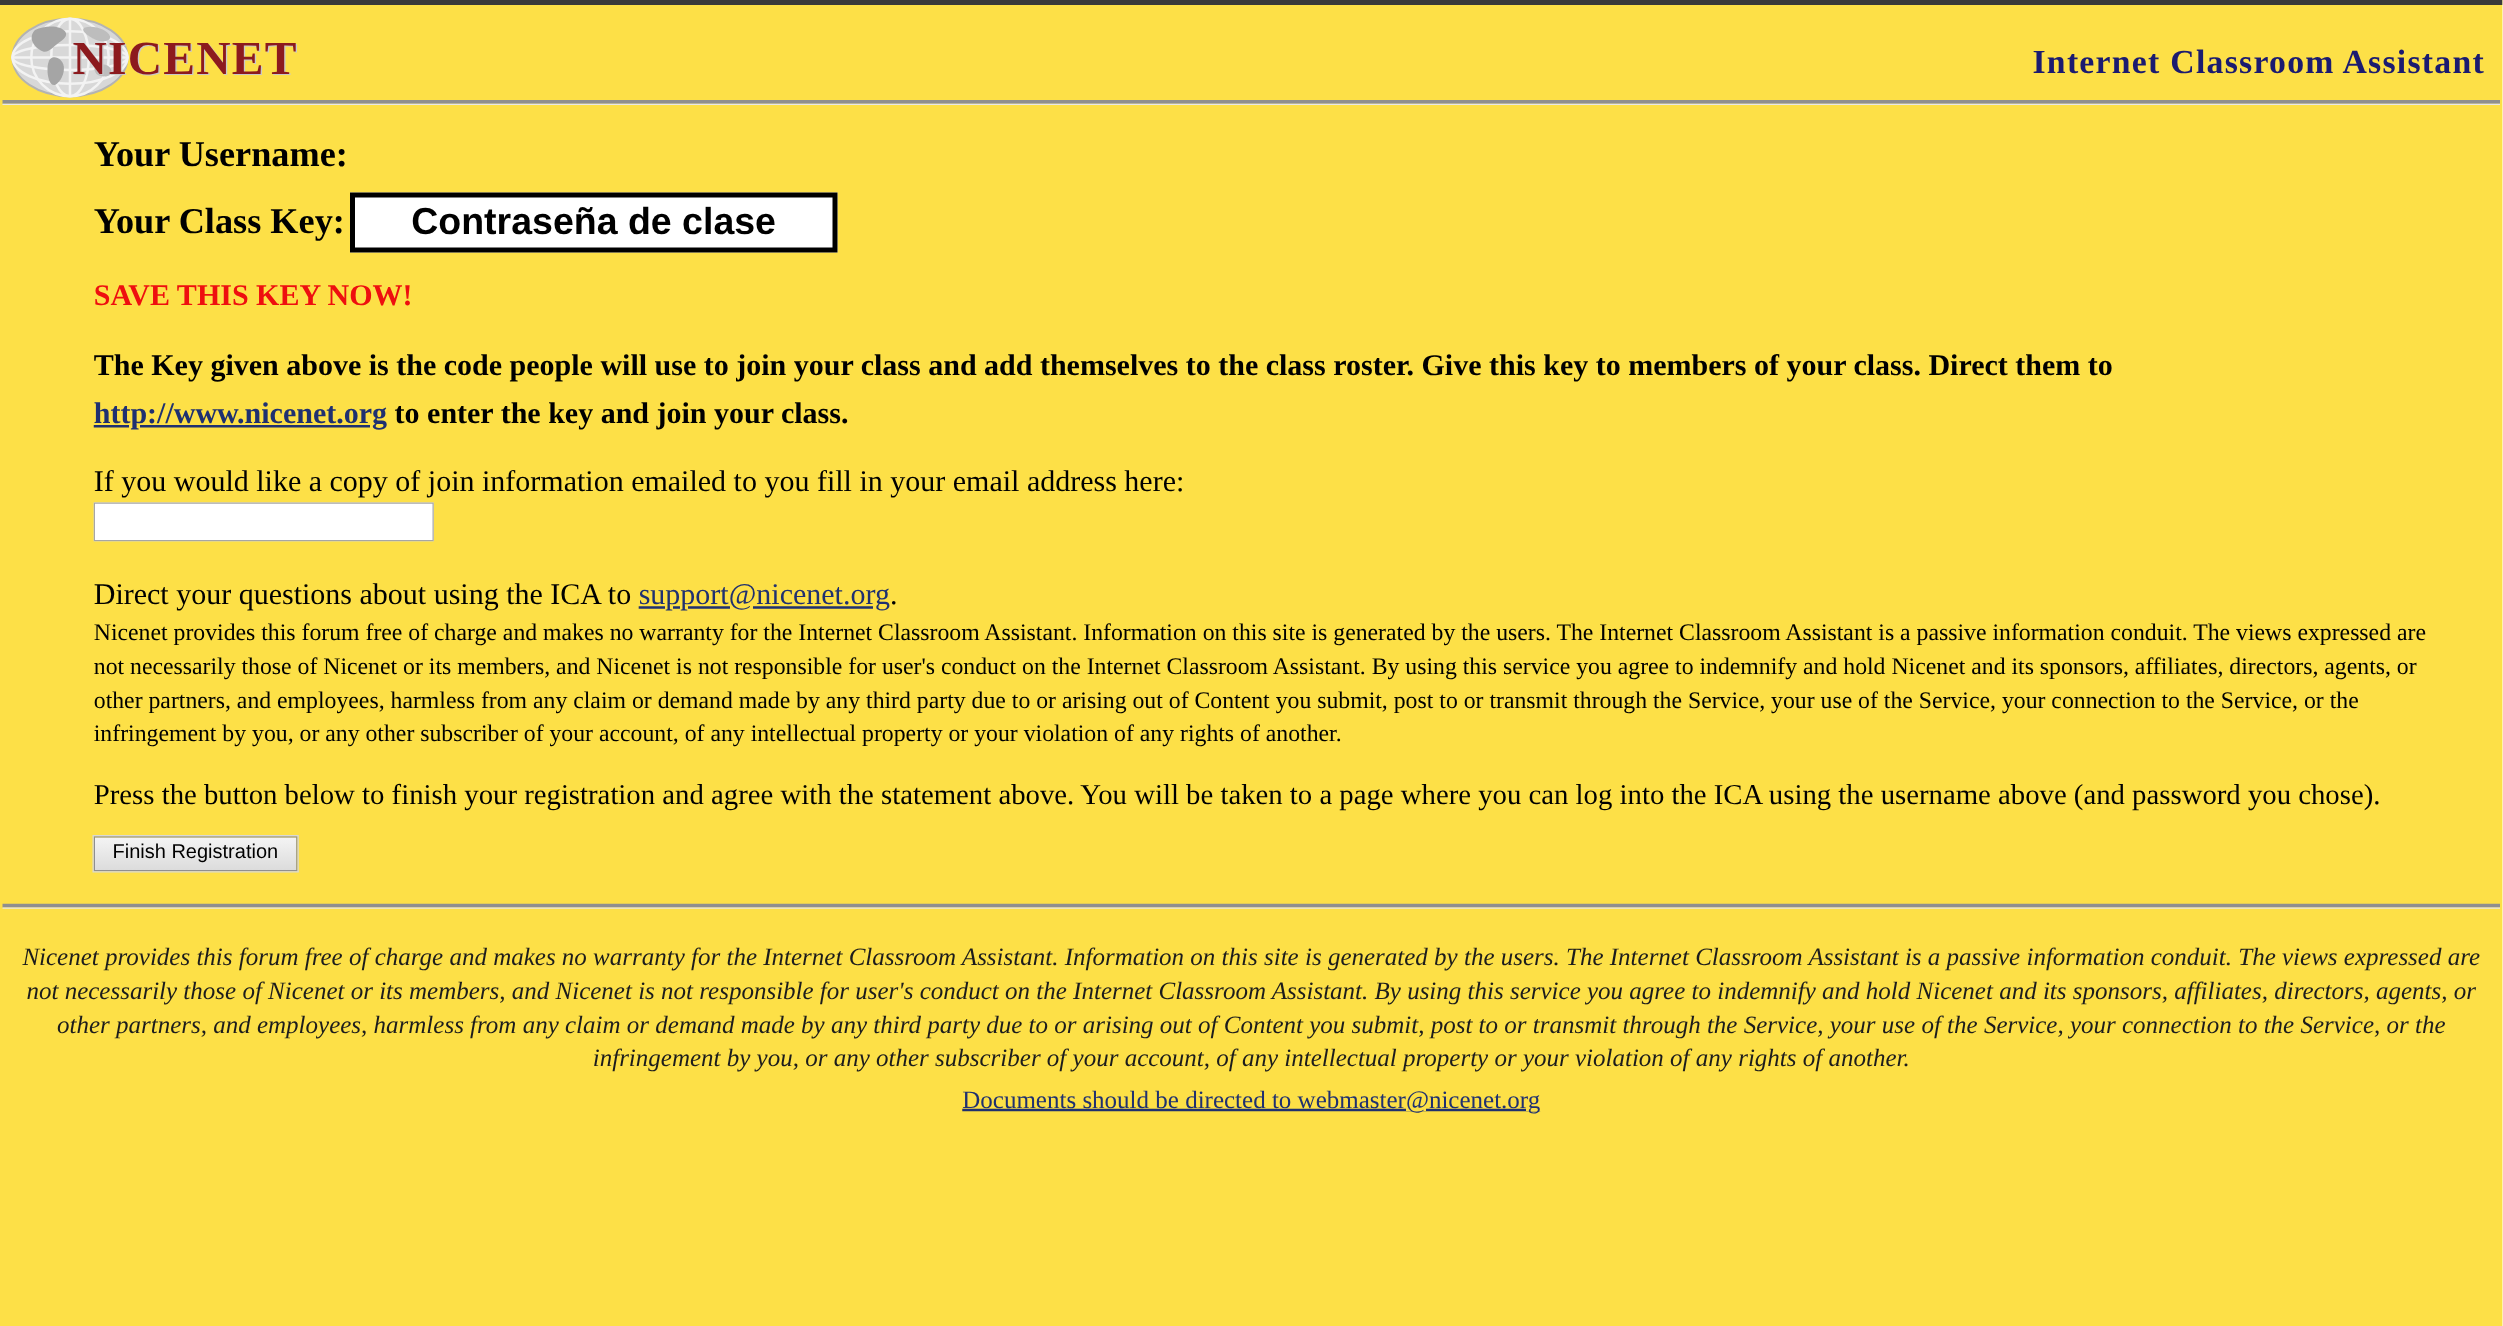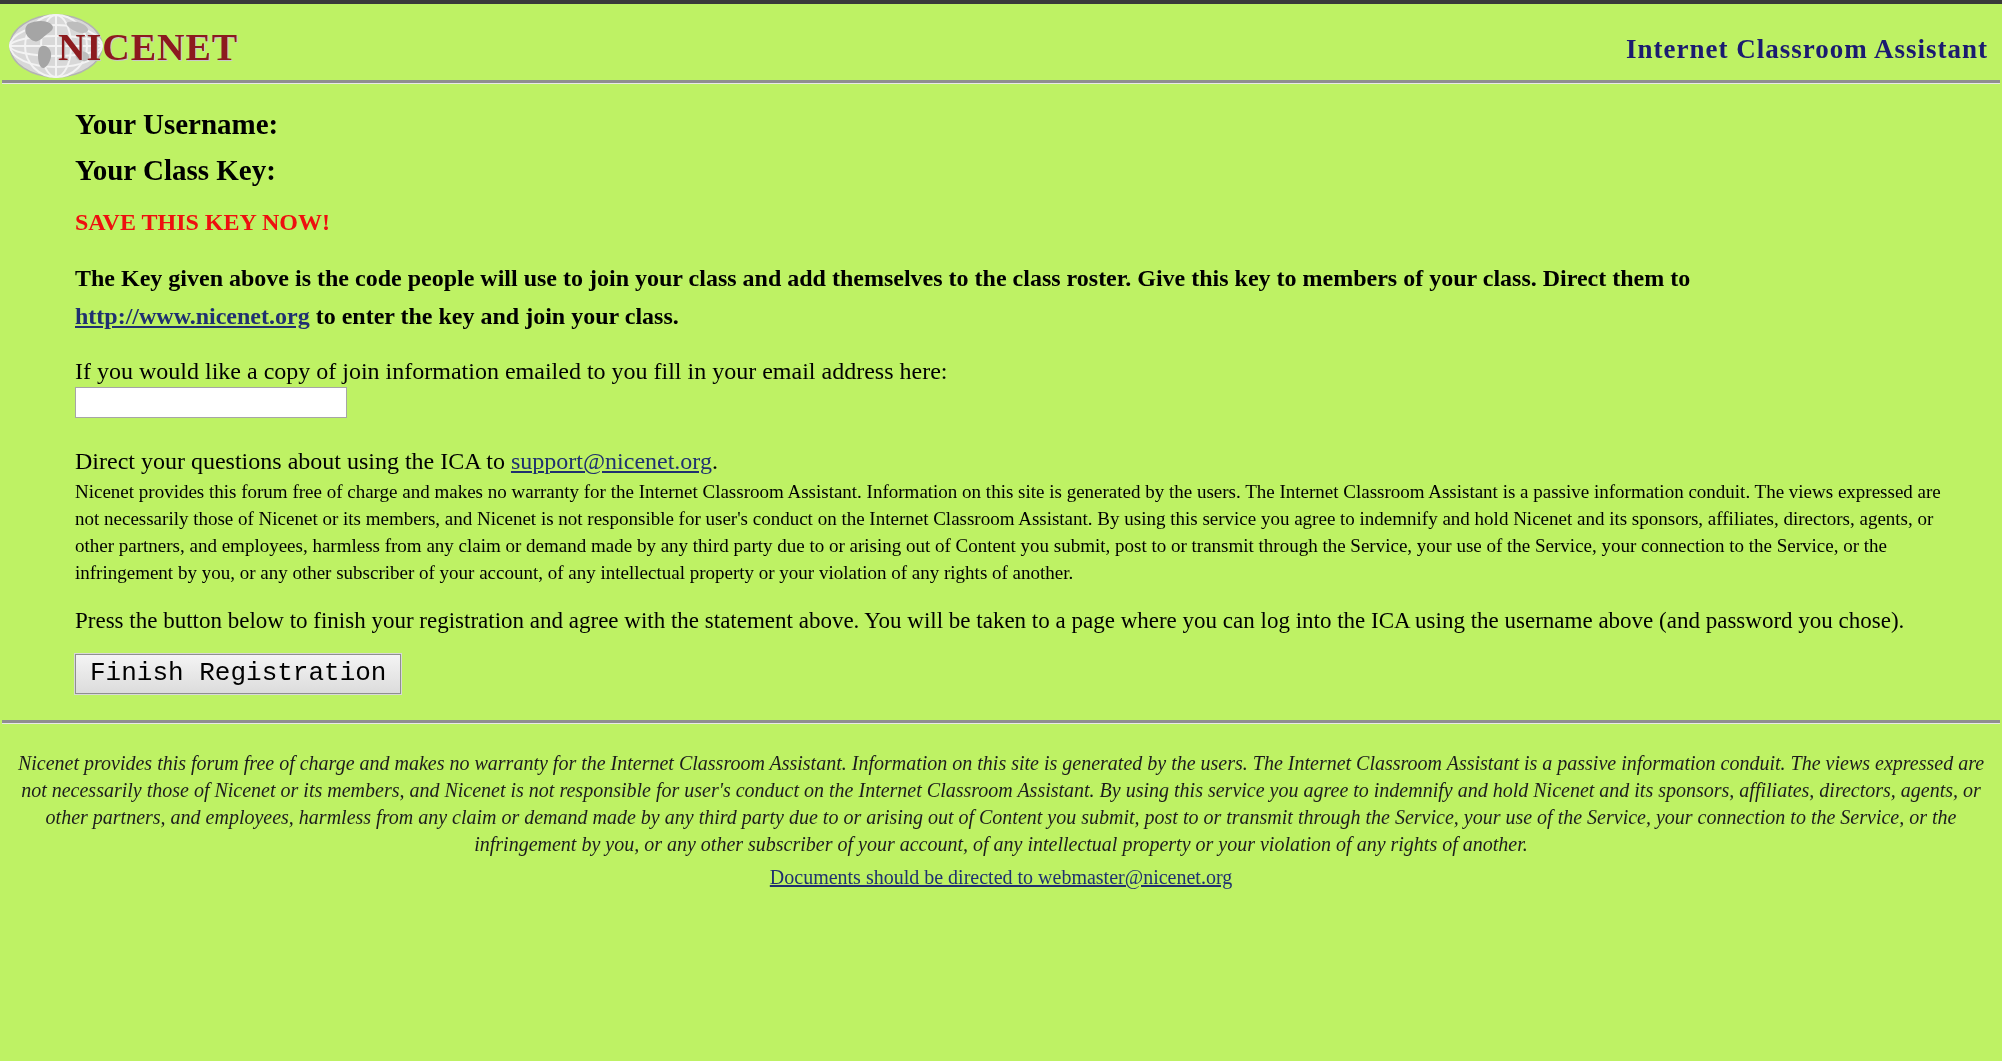--- a/index.html
+++ b/index.html
@@ -1,20 +1,20 @@
 <!DOCTYPE html>
 <html><head>
 <meta charset="utf-8">
 <style>
   * { margin:0; padding:0; box-sizing:border-box; }
   html,body { background:#fff; }
   #screen {
     position:relative;
     width:2002px; height:1061px;
-    background:#bef264;
+    background:#fde047;
     overflow:hidden;
     border-top:4px solid #3a3a3a;
     font-family:"Liberation Serif", serif;
     color:#000;
   }
   
   .header { display:flex; justify-content:space-between; align-items:flex-start; padding:8px 14px 0 8px; height:76px; }
   .logo { position:relative; height:66px; display:flex; align-items:center; }
   .logo svg { position:absolute; left:0; top:0; }
   .logo-text {
@@ -67,21 +67,21 @@
     border:1px solid #a6a6a6; background:#fff;
     font-family:"Liberation Sans", sans-serif; font-size:18px; padding:0 6px;
   }
   .support-line { margin-top:30px; font-size:24px; }
   .support-line a { color:#1f3070; }
   .stmt-heading { margin-top:17px; font-weight:bold; font-size:19px; }
   .stmt-body { margin-top:3px; font-size:19px; line-height:27px; max-width:1878px; }
   .press-para { margin-top:20px; font-size:23px; line-height:29px; max-width:1860px; }
   .finish-btn {
     margin-top:19px;
-    font-family:Liberation Mono, monospace; font-size:26px; color:#000;
+    font-family:Liberation Sans, sans-serif; font-size:16px; color:#000;
     background:linear-gradient(#f4f4f4,#dcdcdc);
     border:1px solid #8f8f8f; outline:1px solid #d8d8d8;
     padding:3px 14px 5px 14px; cursor:pointer;
   }
   .footer-rule { margin-top:26px; }
   
   .footer-disclaimer {
     margin:26px auto 0 auto; width:1984px;
     text-align:center; font-style:italic;
     font-size:20px; line-height:27px; color:#1c1c1c;
@@ -121,20 +121,21 @@
   <hr class="rule">
 
   
 
   <div class="form-row row-username indent">
     <span class="field-label">Your Username:</span>
   </div>
 
   <div class="form-row row-classkey indent">
     <span class="field-label">Your Class Key:</span>
+    <span class="annotation-box box-classkey">Contraseña de clase</span>
   </div>
 
   <div class="warning indent">SAVE THIS KEY NOW!</div>
 
   <div class="key-para indent"><span>The Key given above is the code people will use to join your class and add themselves to the class roster. Give this key to members of your class. Direct them to </span><a href="#">http://www.nicenet.org</a><span> to enter the key and join your class.</span></div>
 
 
   <div class="plain email-prompt indent">If you would like a copy of join information emailed to you fill in your email address here:</div>
 
   <input class="email-input indent" type="text" value="" style="">

